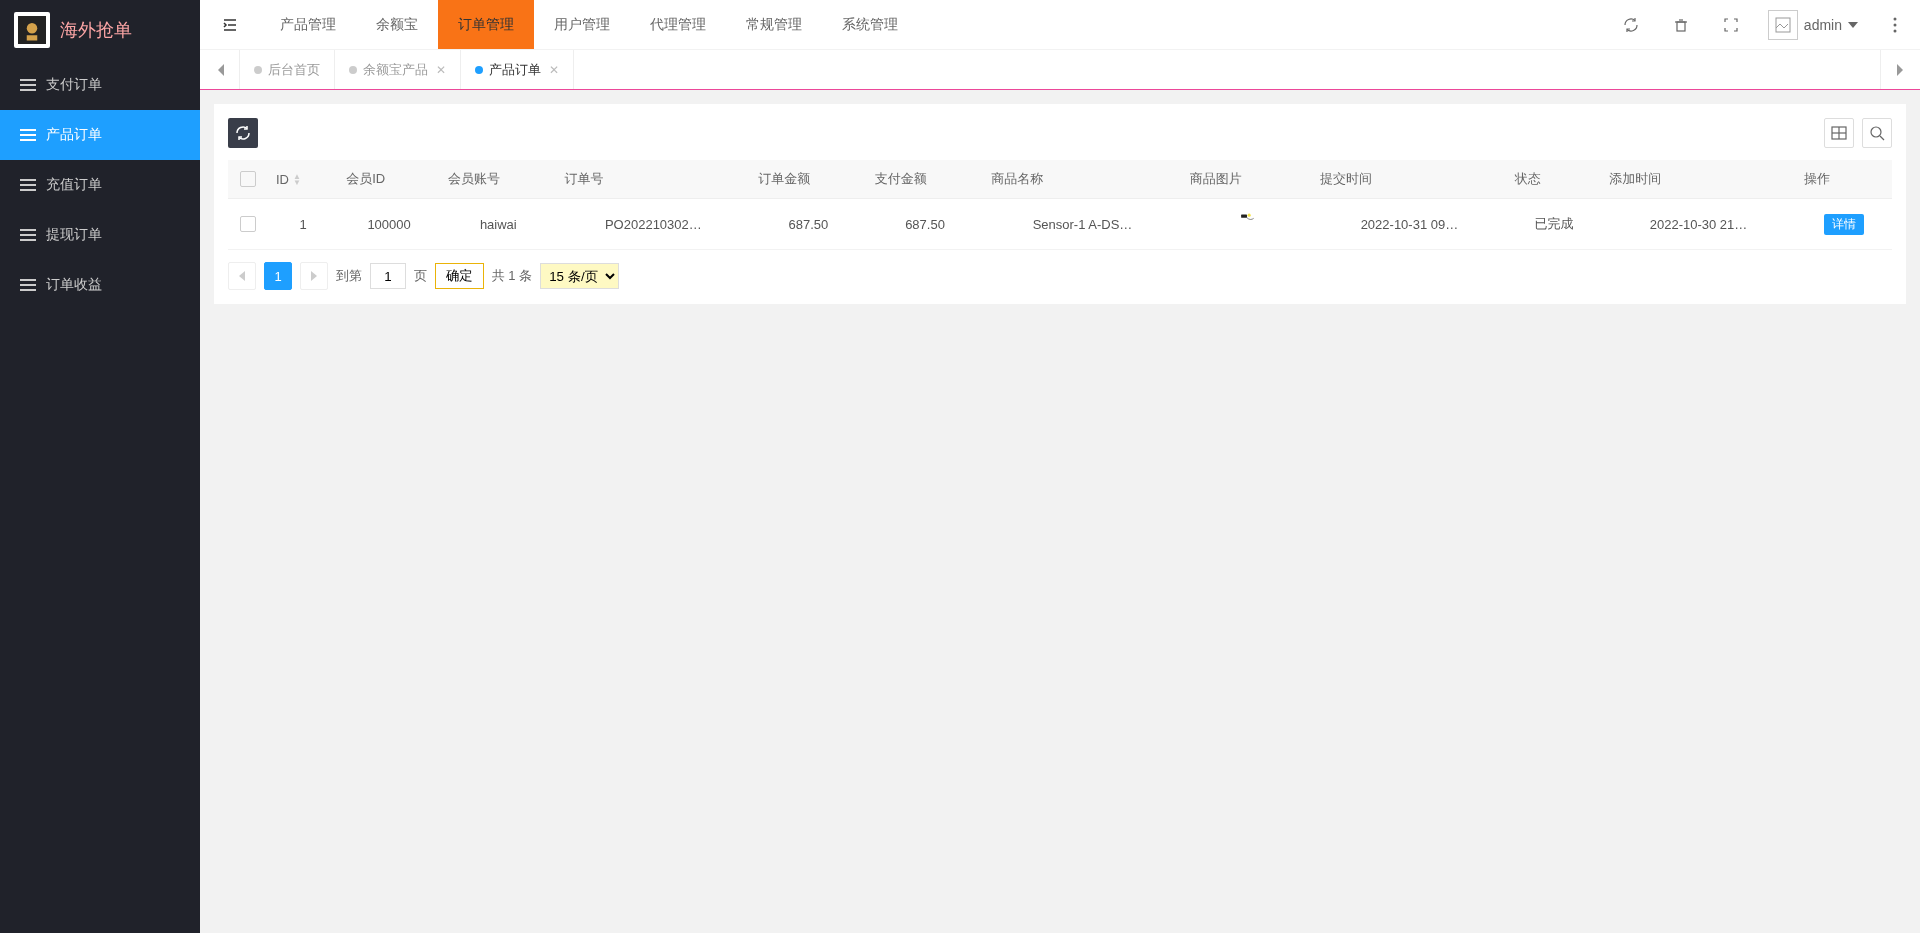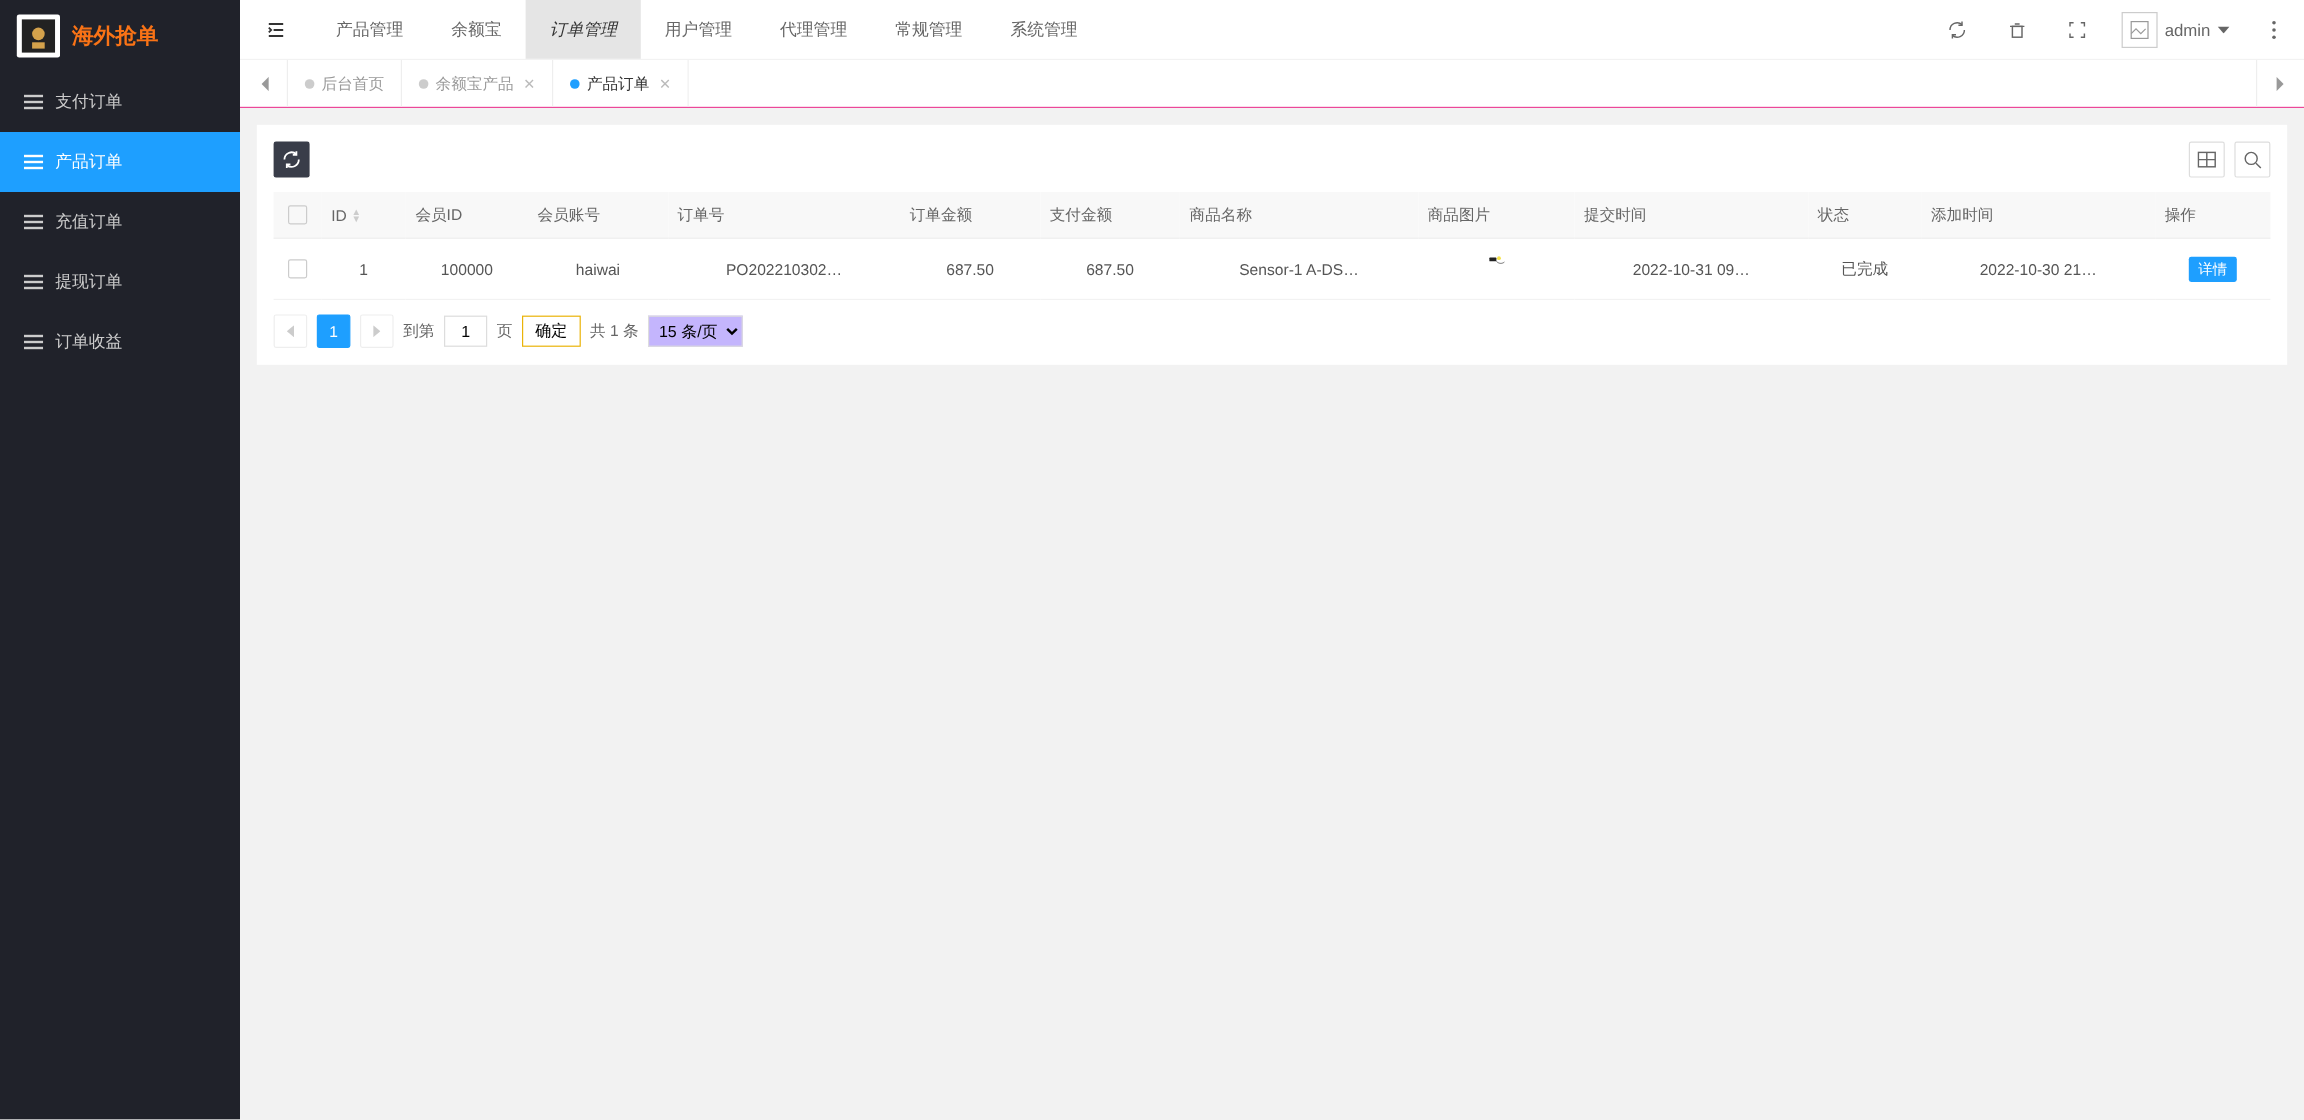--- a/index.html
+++ b/index.html
@@ -4,37 +4,37 @@
 <style>
   * { box-sizing: border-box; margin: 0; padding: 0; }
   html, body { height: 100%; font-family: "Helvetica Neue", Arial, sans-serif; font-size: 14px; color: #333; background: #f2f2f2; }
   body { display: flex; }
 
   
   .sidebar { width: 200px; background: #20222a; color: #ccc; display: flex; flex-direction: column; }
   .sidebar-header { display: flex; align-items: center; padding: 10px 14px; height: 60px; }
   .logo { width: 36px; height: 36px; background: #fff; border-radius: 2px; display: flex; align-items: center; justify-content: center; margin-right: 10px; }
   .logo svg { width: 28px; height: 28px; }
-  .app-title { color: #f97316; font-size: 18px; font-weight: bold; }
+  .app-title { color: #fca5a5; font-size: 18px; font-weight: normal; }
   .sidebar-menu { flex: 1; }
   .sidebar-item { display: flex; align-items: center; padding: 0 20px; height: 50px; color: #ccc; cursor: pointer; font-size: 14px; }
   .sidebar-item.active { background: #1e9fff; color: #fff; }
   .sidebar-item .menu-icon { margin-right: 10px; display: inline-flex; }
   .sidebar-footer { padding: 12px 16px; font-size: 12px; color: #ccc; }
 
   
   .main { flex: 1; display: flex; flex-direction: column; min-width: 0; }
 
   
   .top-header { height: 50px; background: #fff; border-bottom: 1px solid #f2f2f2; display: flex; align-items: stretch; gap: 16px; }
   .header-left { display: flex; align-items: stretch; }
   .collapse-btn { width: 60px; display: flex; align-items: center; justify-content: center; cursor: pointer; }
   .top-nav { display: flex; }
   .top-nav-item { padding: 0 20px; display: flex; align-items: center; color: #666; cursor: pointer; font-size: 14px; }
-  .top-nav-item.active { background: #e5e5e5; color: #333; font-style: italic; }
+  .top-nav-item.active { background: #f97316; color: #333; }
   .header-right { margin-left: auto; display: flex; align-items: center; }
   .header-icon-btn { width: 50px; height: 50px; display: flex; align-items: center; justify-content: center; cursor: pointer; color: #666; }
   .avatar-box { width: 30px; height: 30px; border: 1px solid #ccc; display: flex; align-items: center; justify-content: center; margin-right: 6px; }
   .user-dropdown { display: flex; align-items: center; padding: 0 12px; cursor: pointer; color: #666; height: 50px; }
 
   
   .tabs-bar { height: 40px; background: #fff; border-bottom: 1px solid #ec4899; display: flex; align-items: stretch; position: relative; }
   .tab-scroll-btn { width: 40px; display: flex; align-items: center; justify-content: center; cursor: pointer; border-right: 1px solid #eee; color: #999; }
   .tab-scroll-btn.right { border-right: none; border-left: 1px solid #eee; margin-left: auto; }
   .tabs { display: flex; align-items: stretch; overflow: hidden; }
@@ -62,21 +62,21 @@
   .action-btn { display: inline-block; padding: 2px 8px; background: #1e9fff; color: #fff; border-radius: 2px; font-size: 12px; cursor: pointer; font-family: Liberation Serif, serif; }
   .prod-img { width: 60px; height: 30px; display: inline-block; }
 
   
   .pagination { display: flex; align-items: center; gap: 8px; margin-top: 12px; font-size: 13px; color: #666; }
   .page-btn { width: 28px; height: 28px; border: 1px solid #eee; display: flex; align-items: center; justify-content: center; border-radius: 2px; cursor: pointer; color: #999; }
   .page-btn.active { background: #1e9fff; color: #fff; border-color: #1e9fff; }
   .page-btn.disabled { color: #ccc; cursor: not-allowed; }
   .page-input { width: 36px; height: 26px; border: 1px solid #ddd; text-align: center; }
   .page-confirm { height: 26px; padding: 0 10px; border: 1px solid #eab308; background: #fff; cursor: pointer; }
-  .page-select { height: 26px; border: 1px solid #ddd; background: #c4b5fd; padding: 0 4px; }
+  .page-select { height: 26px; border: 1px solid #ddd; background: #fef9c3; padding: 0 4px; }
 
   svg { width: 16px; height: 16px; }
 </style>
 </head>
 <body>
 
 <aside class="sidebar">
   <div class="sidebar-header">
     <div class="logo">
       <svg viewBox="0 0 32 32">

